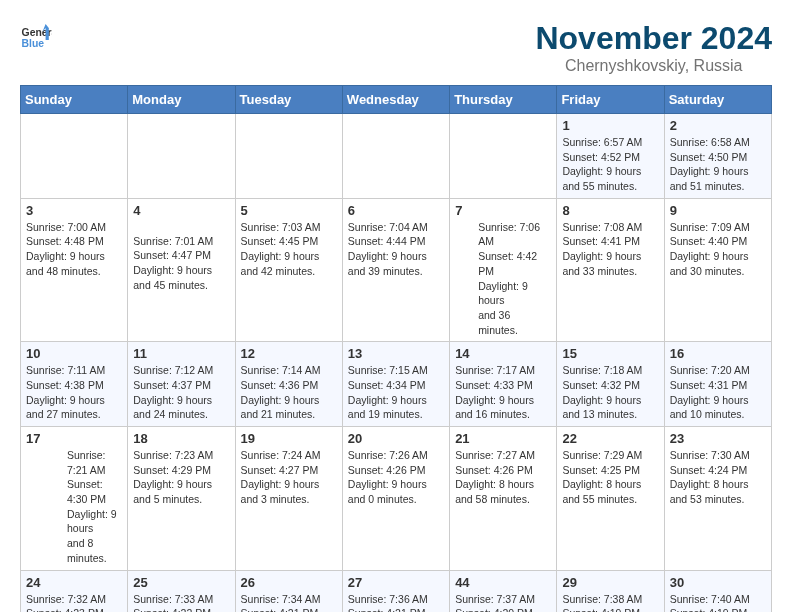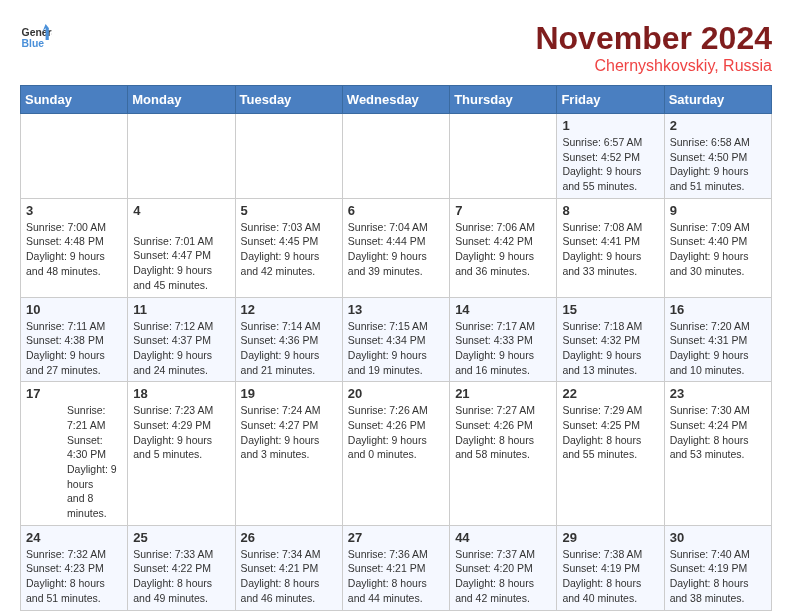--- a/index.html
+++ b/index.html
@@ -24,25 +24,26 @@
     .logo-icon {
       width: 32px;
       height: 32px;
     }
     .title-area {
       text-align: right;
     }
     .month-title {
       font-size: 32px;
       font-weight: bold;
-      color: #7f1d1d;
+      color: #0c4a6e;
     }
     .location-title {
       font-size: 16px;
-      color: #ef4444;
+      color: #737373;
+      text-align: center;
     }
     table {
       width: 100%;
       border-collapse: collapse;
       table-layout: fixed;
       padding-left: 41px;
     }
     thead th {
       background: #4a7fc1;
       color: #fff;
@@ -153,21 +154,21 @@
         </td>
         <td>
           <div class="day-number">6</div>
           <div class="day-info" style="white-space: pre-line;">Sunrise: 7:04 AM
 Sunset: 4:44 PM
 Daylight: 9 hours
 and 39 minutes.</div>
         </td>
         <td>
           <div class="day-number">7</div>
-          <div class="day-info" style="white-space: pre-line;">Sunrise: 7:06 AM
+          <div class="day-info" style="white-space: pre-line; margin-left: 23px;">Sunrise: 7:06 AM
 Sunset: 4:42 PM
 Daylight: 9 hours
 and 36 minutes.</div>
         </td>
         <td>
           <div class="day-number">8</div>
           <div class="day-info" style="white-space: pre-line;">Sunrise: 7:08 AM
 Sunset: 4:41 PM
 Daylight: 9 hours
 and 33 minutes.</div>

